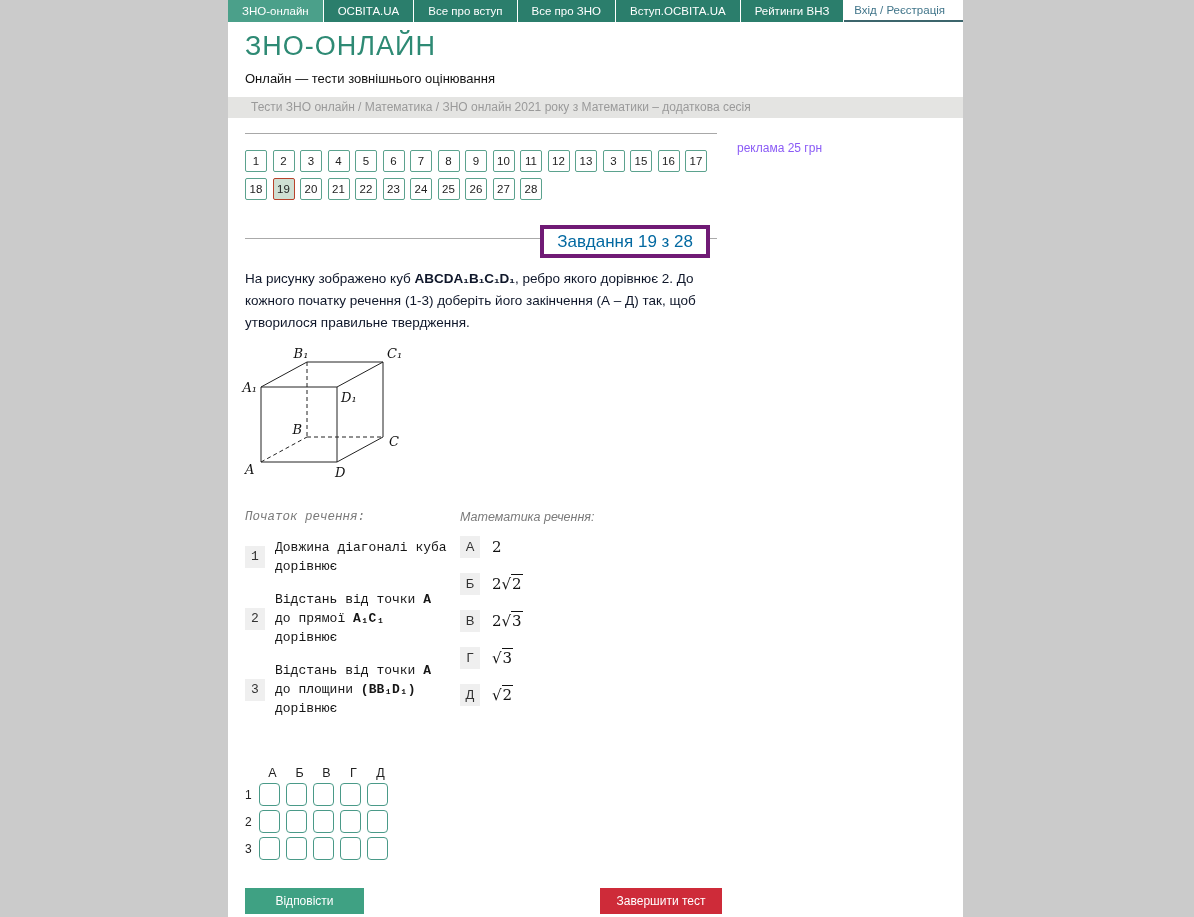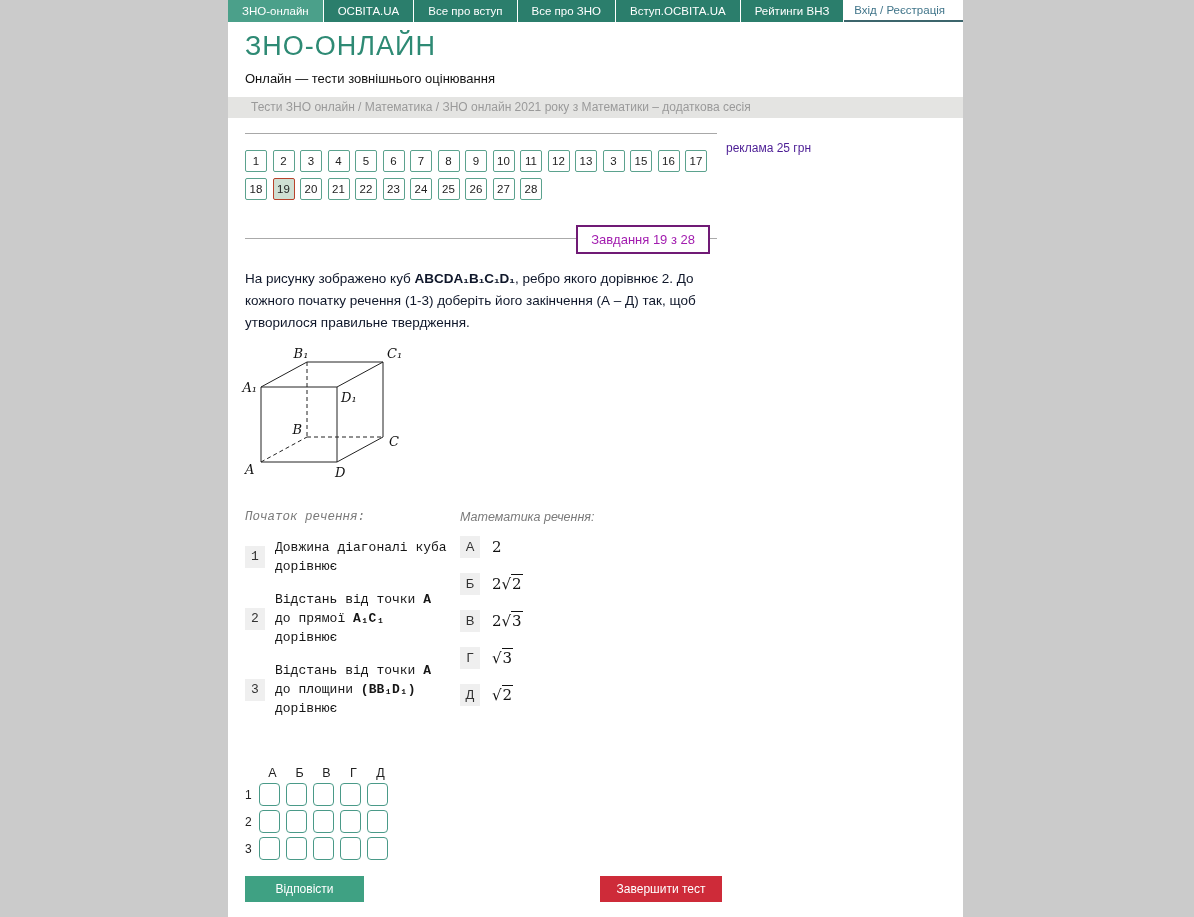--- a/index.html
+++ b/index.html
@@ -30,36 +30,36 @@
   .subtitle { margin-top:9px; font-size:13px; color:#111; }
 
   
   .breadcrumb {
     background:#e4e4e2; height:21px; line-height:21px; padding:0 23px;
     font-size:12px; color:#9a9a9a; white-space:nowrap; overflow:hidden; cursor:pointer;
   }
 
   
   .main { position:relative; padding:0 17px; }
-  .ad-note { position:absolute; left:498px; top:8px; font-size:12px; color:#4c1d95;text-align:right; }
+  .ad-note { position:absolute; left:509px; top:8px; font-size:12px; color:#8b5cf6;text-align:right; }
   .topline { margin-top:15px; width:472px; border-top:1px solid #a8a8a8; height:0; }
 
   .numgrid { margin-top:16px; width:476px; display:flex; flex-wrap:wrap; }
   .numbox {
     width:22px; height:22px; border:1px solid #5ba28e; border-radius:2px;
     text-align:center; line-height:20px; font-size:11.5px; color:#222;
     margin:0 5.5px 6px 0; background:#fff; cursor:pointer;
   }
   .numbox.current { border-color:#b8432c; background:#cfdfd3; }
 
   .task-banner { position:relative; margin-top:19px; height:27px; width:472px; }
   .task-banner .line { position:absolute; top:13px; left:0; right:0; border-top:1px solid #aaa; }
   .task-banner .badge {
-    position:absolute; right:7px; top:0; background:#fff; border:2px solid #701a75;
-    padding:0 13px; line-height:25px; font-size:13px; color:#a21caf;
+    position:absolute; right:7px; top:0; background:#fff; border:4px solid #701a75;
+    padding:0 13px; line-height:25px; font-size:17px; color:#0369a1;
   }
 
   .question { margin-top:16px; width:462px; font-size:13.5px; line-height:22px; color:#0f172a; }
   .question .bseg { font-weight:bold; }
 
   .figure { margin-top:10px; margin-left:-8px; }
   .figure text { font-family:"DejaVu Serif","Liberation Serif",serif; font-style:italic; font-size:13px; fill:#111; }
 
   .cols { display:flex; margin-top:20px; }
   .col-left  { width:215px;font-family:Liberation Mono, monospace; }
@@ -88,21 +88,21 @@
   .matrix { margin-top:34px; }
   .mx-header { display:flex; margin-left:14px; margin-bottom:3px; }
   .mx-header span { width:27px; text-align:center; font-size:12.5px; color:#222; }
   .mx-row { display:flex; align-items:center; margin-bottom:4px; }
   .mx-row .rnum { width:14px; font-size:12px; color:#222; }
   .mx-cell {
     width:21px; height:23px; border:1px solid #4a9a88; border-radius:4px;
     margin-right:6px; background:#fff; cursor:pointer;
   }
 
-  .actions { position:relative; margin-top:16px; height:26px; }
+  .actions { position:relative; margin-top:28px; height:26px; }
   .btn {
     border:none; color:#fff; font-size:12px; height:26px; cursor:pointer;
     font-family:"Liberation Sans","DejaVu Sans",sans-serif;
   }
   .btn-answer { position:absolute; left:0; top:0; width:119px; background:#3fa183; }
   .btn-finish { position:absolute; left:355px; top:0; width:122px; background:#ce2b39; }
   .btn-skip   { display:block; margin-top:15px; width:119px; background:#3fa183; }
 </style>
 </head>
 <body>

